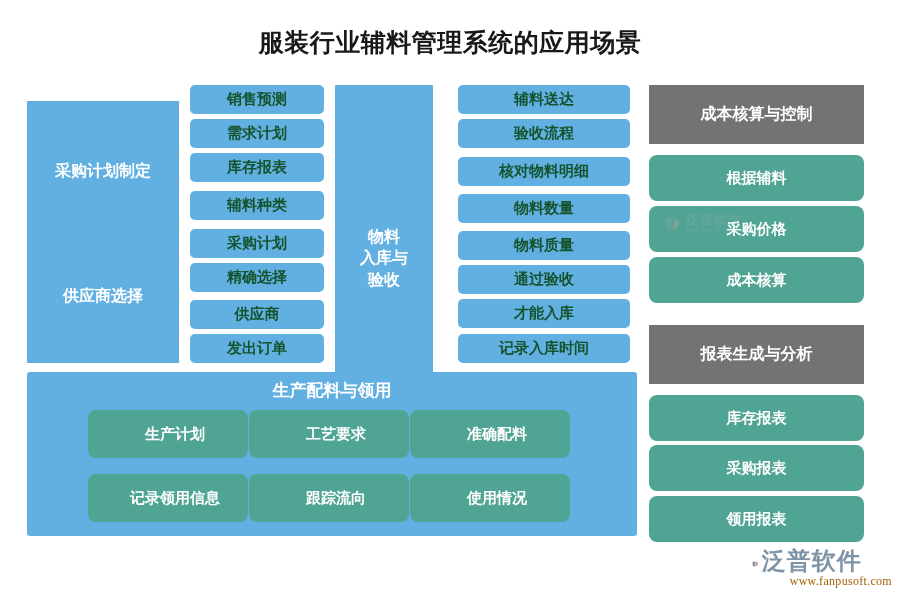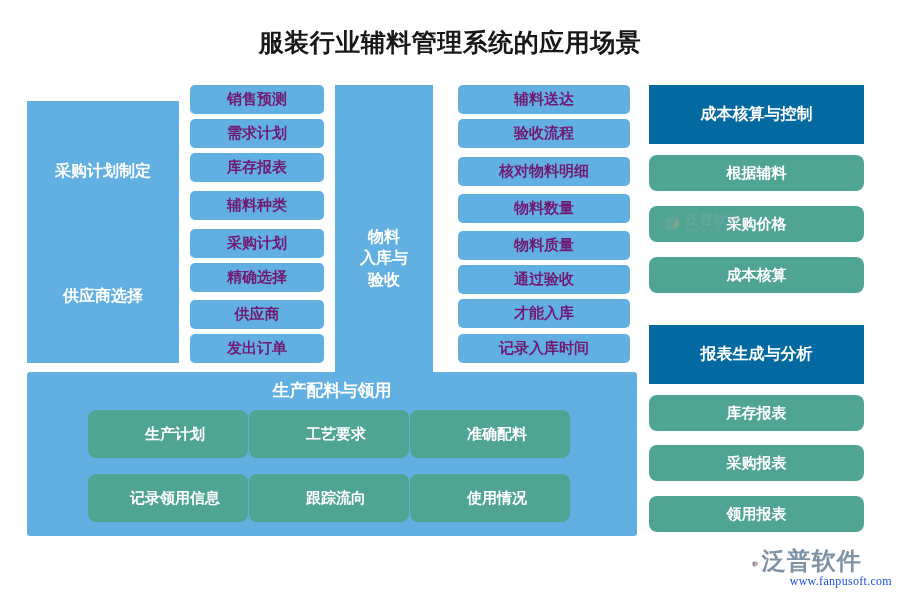--- a/index.html
+++ b/index.html
@@ -37,32 +37,32 @@
     display: flex;
     align-items: center;
     justify-content: center;
     text-align: center;
     line-height: 1.35;
     border-radius: 0;
   }
   .pill-blue {
     position: absolute;
     background: #62b0e2;
-    color: #701a75;
+    color: #14532d;
     font-size: 15px;
     font-weight: bold;
     display: flex;
     align-items: center;
     justify-content: center;
     text-align: center;
     border-radius: 5px;
   }
   .hdr-green {
     position: absolute;
-    background: #0369a1;
+    background: #737373;
     color: #ffffff;
     font-size: 16px;
     font-weight: bold;
     display: flex;
     align-items: center;
     justify-content: center;
     text-align: center;
     border-radius: 0;
   }
   .pill-green {
@@ -83,21 +83,21 @@
   #grp-supplier      { left: 27px; top: 229px; width: 152px; height: 134px; }
 
   .left-pill { left: 190px; width: 134px; height: 29px; }
 
   
   #grp-inbound { left: 335px; top: 85px; width: 98px; height: 346px; }
   .mid-pill { left: 458px; width: 172px; height: 29px; }
 
   
   .right-hdr  { left: 649px; width: 215px; height: 59px; }
-  .right-pill { left: 649px; width: 215px; height: 36px; }
+  .right-pill { left: 649px; width: 215px; height: 46px; }
 
   
   #panel-production {
     position: absolute;
     left: 27px;
     top: 372px;
     width: 610px;
     height: 164px;
     background: #62b0e2;
     border-radius: 3px;
@@ -153,21 +153,21 @@
   #brand-logo-textwrap { margin-left: 3px; }
   #brand-logo-name {
     font-size: 24px;
     font-weight: bold;
     color: #7f93a6;
     letter-spacing: 1px;
     line-height: 1.05;
   }
   #brand-logo-url {
     font-size: 12px;
-    color: #1d4ed8;
+    color: #a16207;
     font-family: "Liberation Serif", "DejaVu Serif", serif;
     letter-spacing: 0.3px;
     margin-top: 1px;
     margin-left: 28px;
   }
 </style>
 </head>
 <body>
 
 <div id="page-title">服装行业辅料管理系统的应用场景</div>

